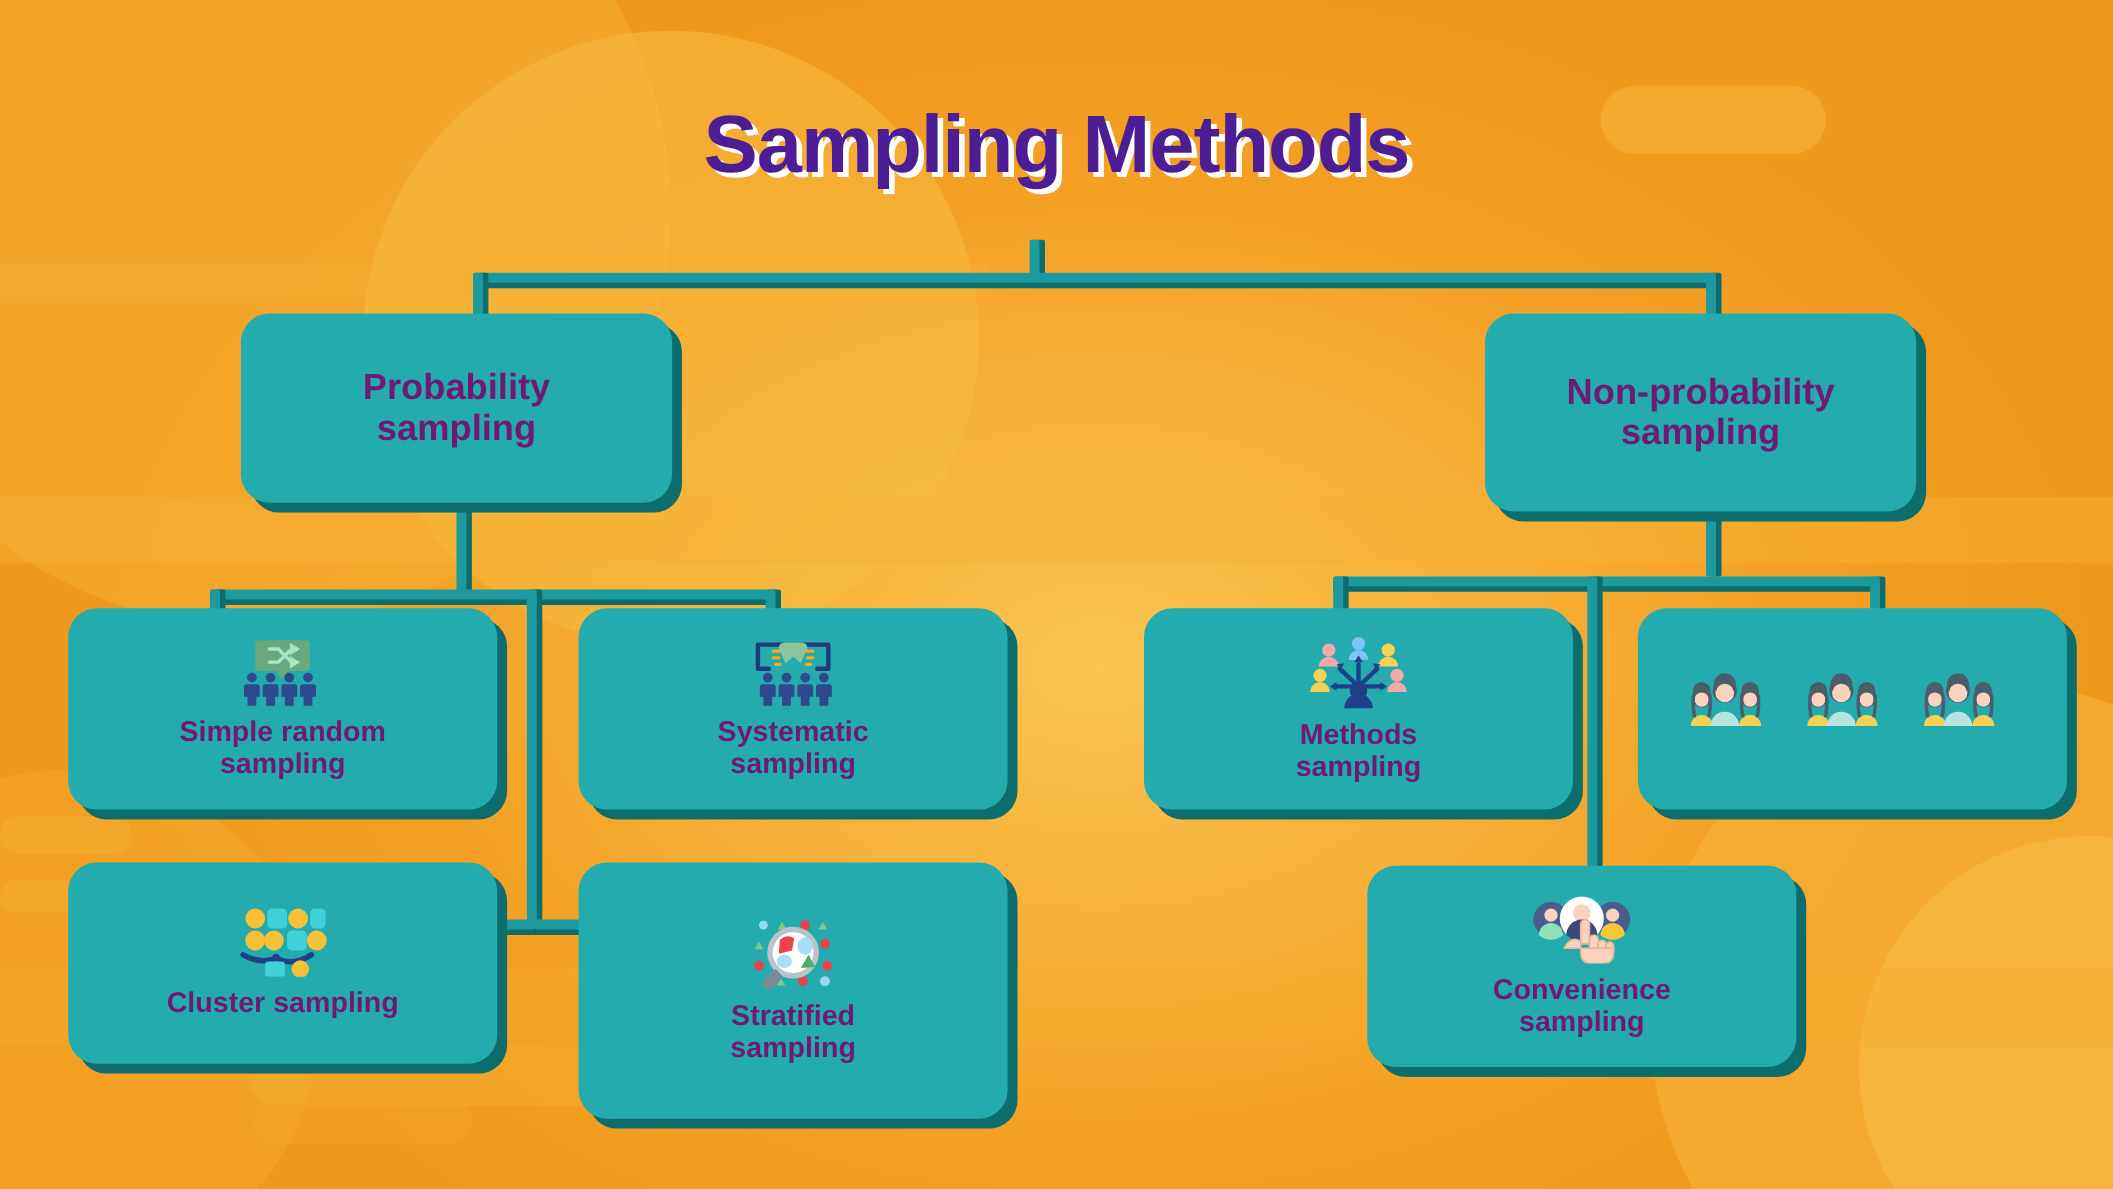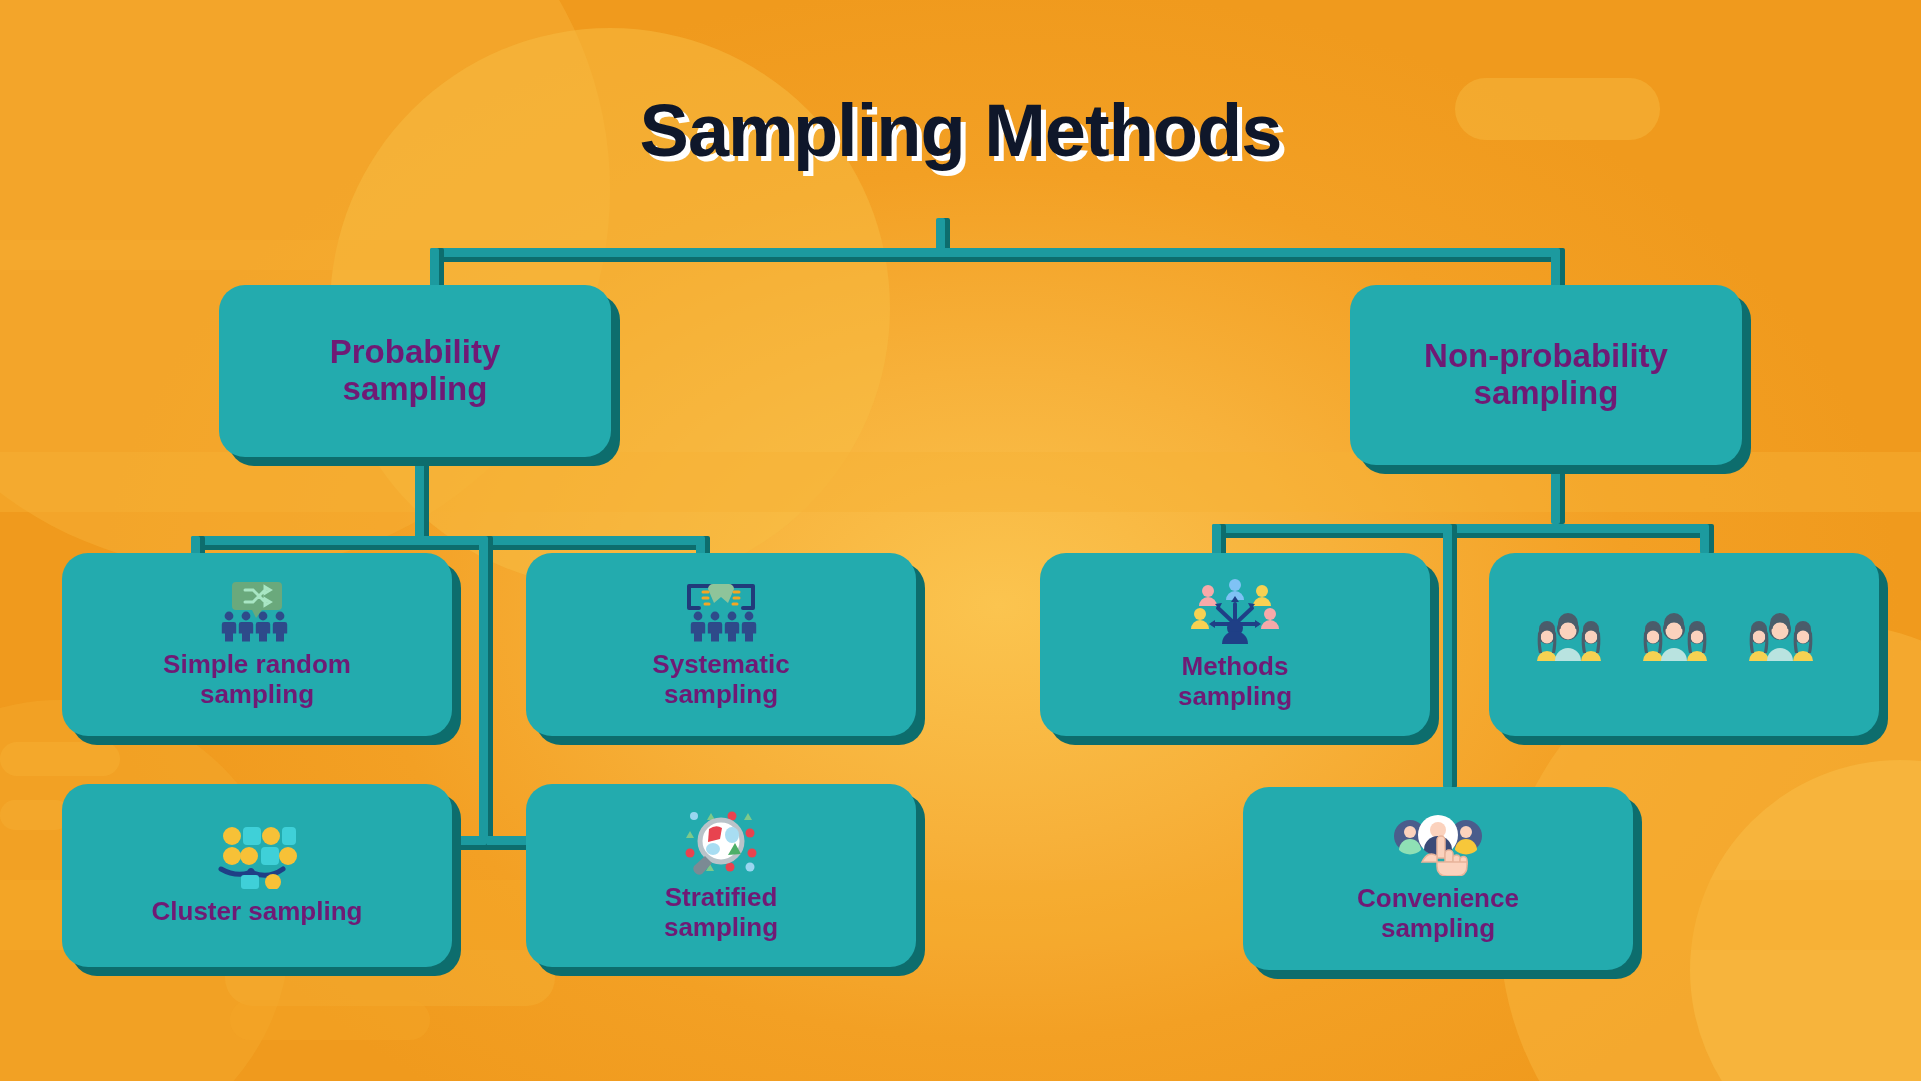--- a/index.html
+++ b/index.html
@@ -29,21 +29,21 @@
   .p1{left:1455px;top:78px;width:205px;height:62px;background:#f6b63c;opacity:.55;}
   .p2{left:225px;top:950px;width:330px;height:56px;background:#f6b236;opacity:.4;}
   .p3{left:230px;top:1000px;width:200px;height:40px;background:#f4a628;opacity:.45;}
   .p4{left:0px;top:742px;width:120px;height:34px;background:#f6b236;opacity:.45;}
   .p5{left:0px;top:800px;width:70px;height:30px;background:#f6b236;opacity:.40;}
 
   
   .title{
     position:absolute;left:0;top:88px;width:1921px;text-align:center;
     font-size:74px;font-weight:bold;letter-spacing:-1px;
-    color:#0f172a;
+    color:#4c1d95;
     text-shadow:5px 5px 0 #ffffff;
     font-family:"Liberation Sans", sans-serif;
   }
 
   
   .ln{position:absolute;background:#1c9a9f;box-shadow:0 0 0 0 transparent;}
   .ln.h{height:9px;border-radius:2px;box-shadow:0 5px 0 0 #0d6d6d;}
   .ln.v{width:9px;border-radius:2px;box-shadow:5px 0 0 0 #0d6d6d;}
 
   
@@ -188,21 +188,21 @@
           </g>
           <path d="M5 44 q14 8 28 4 q2 -5 4 0 q16 6 30 -4" stroke="#1f3f86" stroke-width="5" fill="none" stroke-linecap="round"></path>
           <rect x="25" y="50" width="18" height="14" rx="3" fill="#3fd0d8"></rect>
           <circle cx="57" cy="57" r="8" fill="#f7c137"></circle>
         </svg>
       </span>
       <div class="label">Cluster sampling</div>
     </div>
   </div>
 
-  <div class="node lvl2" style="left:526px;top:784px;width:390px;height:183px;">
+  <div class="node lvl2" style="left:526px;top:784px;width:390px;height:233px;">
     <div class="nodebody">
       <span class="icon">
         <svg width="82" height="66" viewBox="0 0 82 66" aria-hidden="true">
           <g>
             <circle cx="14" cy="7" r="4" fill="#9ad6f0"></circle>
             <path d="M31 4 l4 7 h-8z" fill="#7ec98a"></path>
             <circle cx="52" cy="7" r="4.5" fill="#e8434f"></circle>
             <path d="M68 4 l4 7 h-8z" fill="#7ec98a"></path>
             <path d="M10 22 l4 7 h-8z" fill="#7ec98a"></path>
             <circle cx="70" cy="24" r="4.5" fill="#e8434f"></circle>

